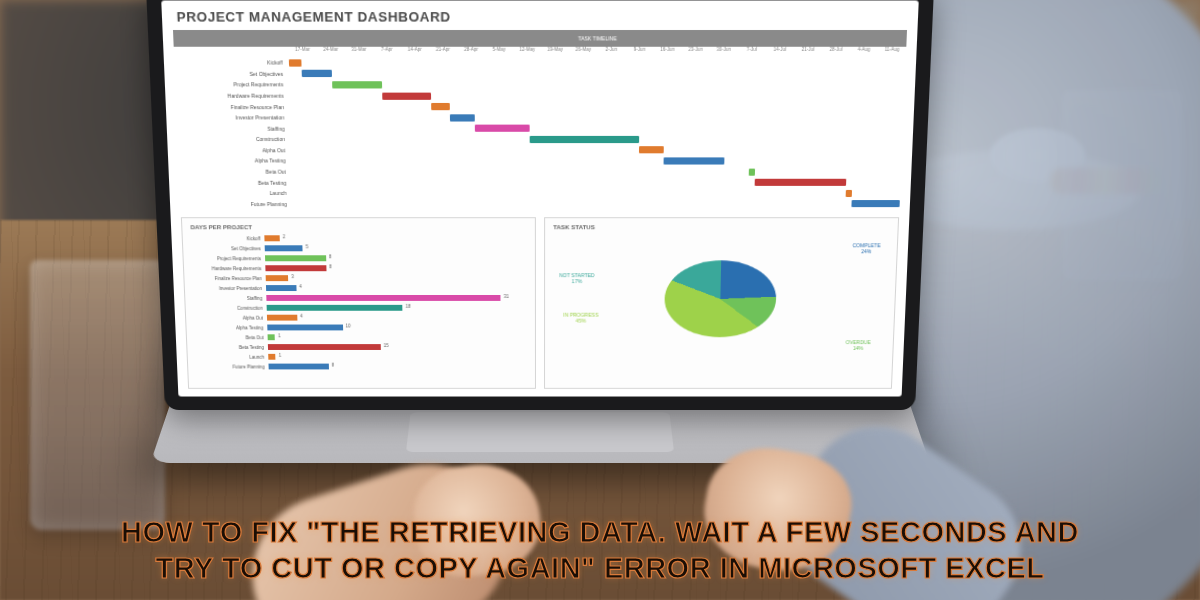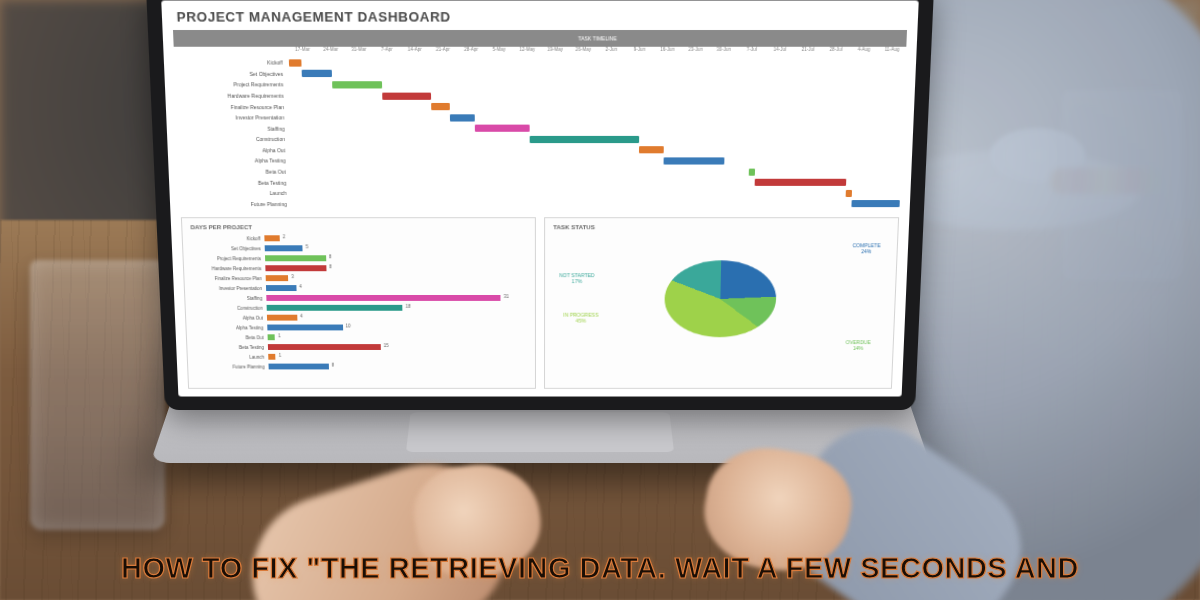--- a/index.html
+++ b/index.html
@@ -649,13 +649,14 @@
   </div>
 
   <div class="forearm-left"></div>
   <div class="hand-left"></div>
   <div class="forearm-right"></div>
   <div class="hand-right"></div>
 </div>
 
 <div class="caption">
   <div>HOW TO FIX "THE RETRIEVING DATA. WAIT A FEW SECONDS AND</div>
+  <div>TRY TO CUT OR COPY AGAIN" ERROR IN MICROSOFT EXCEL</div>
 </div>
 
 </body></html>

